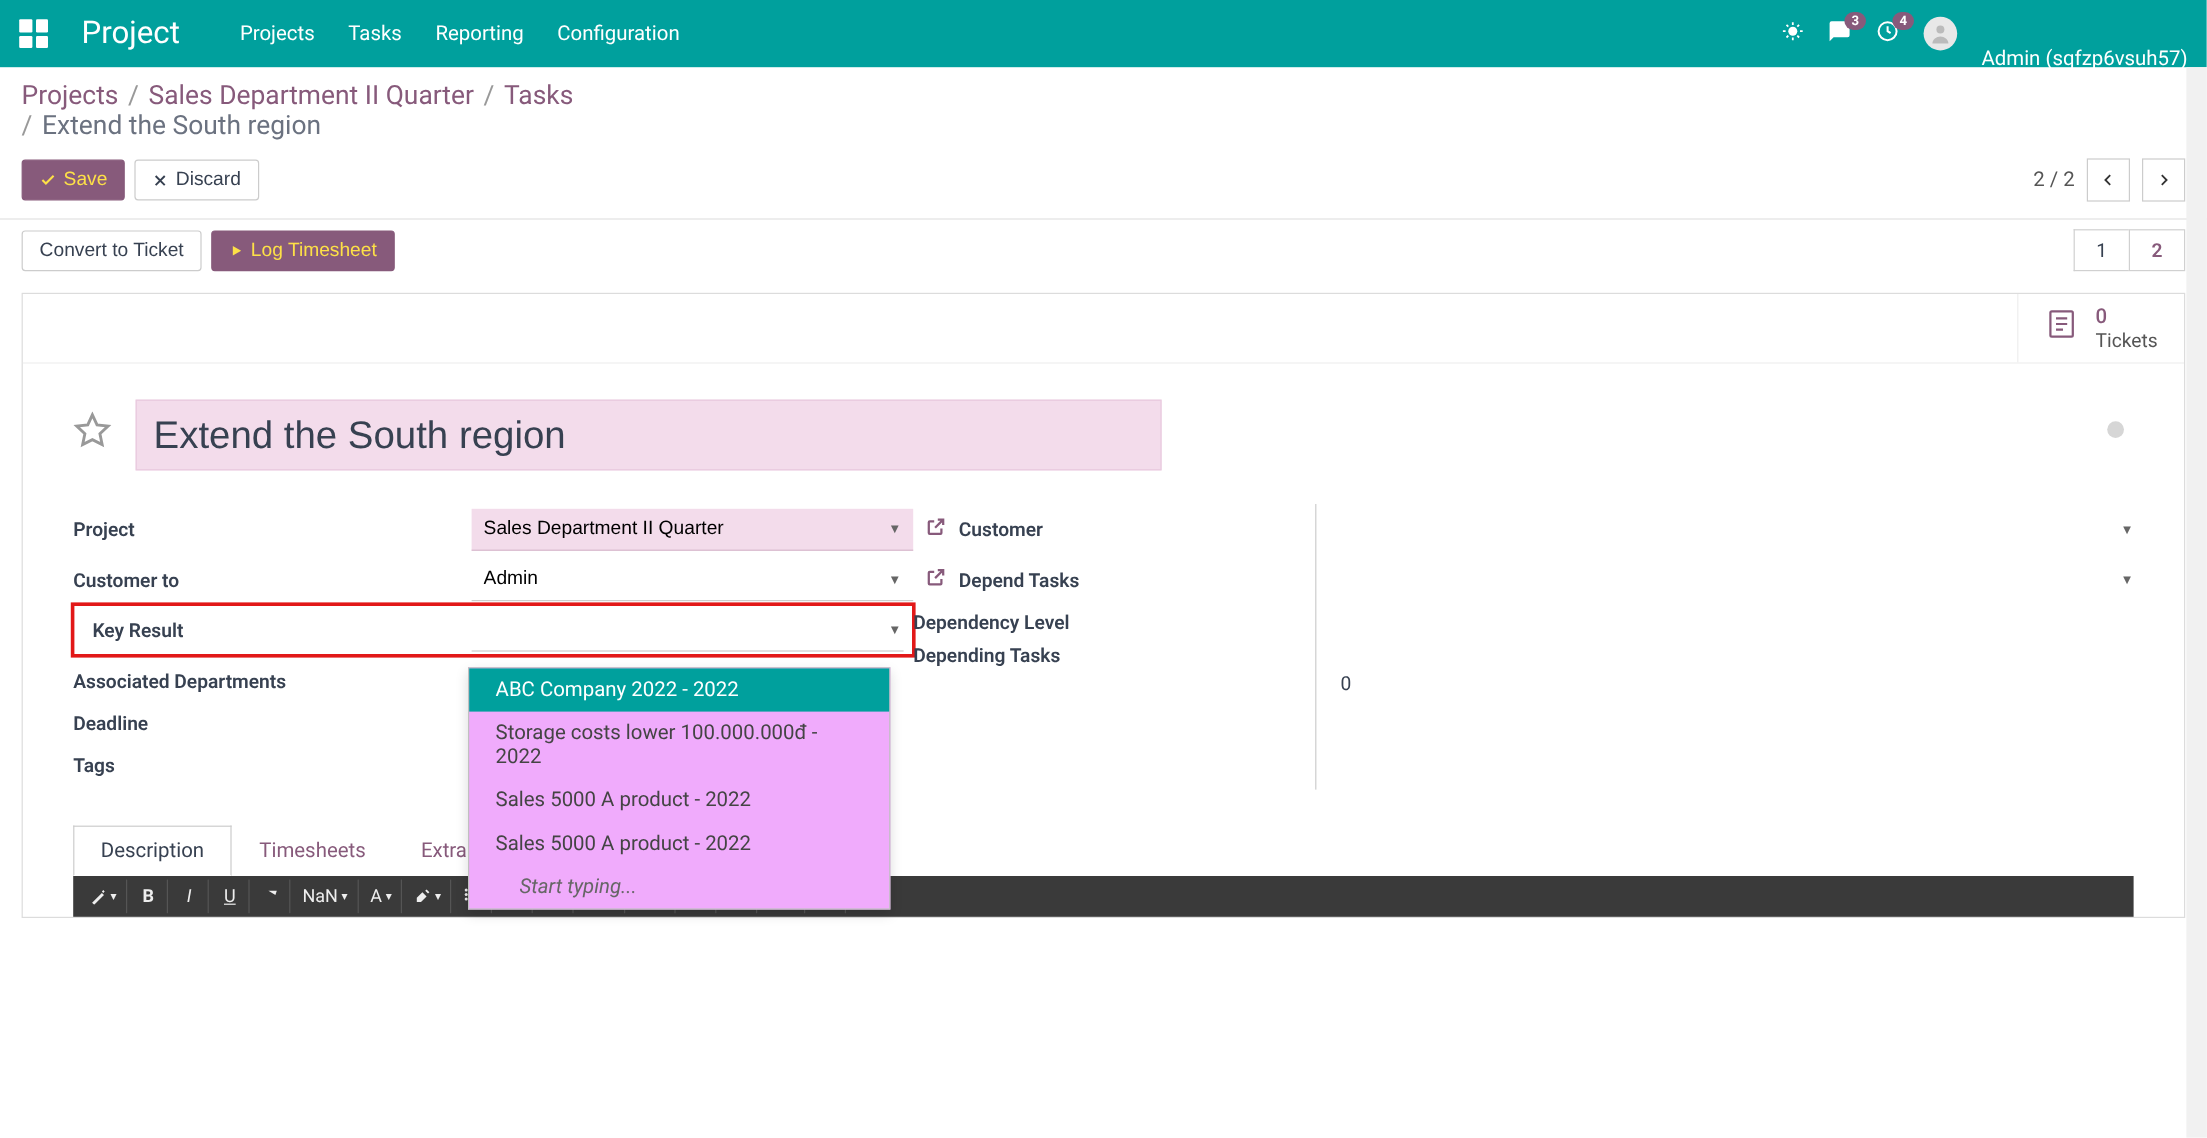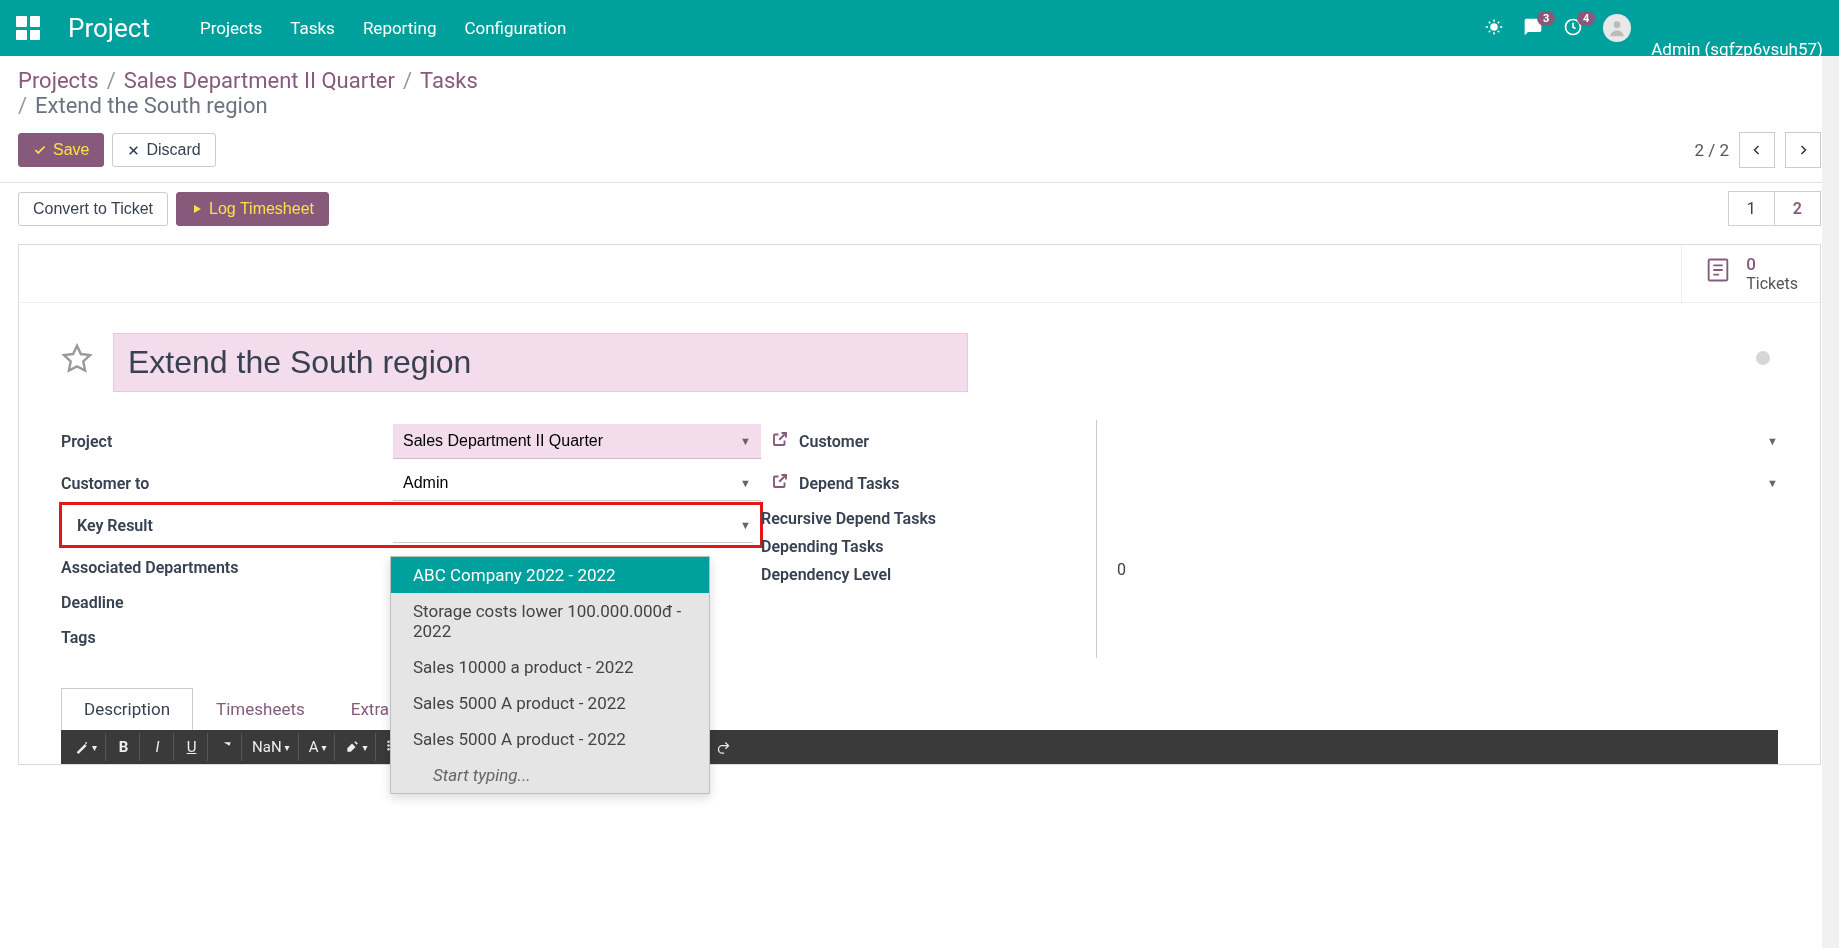--- a/index.html
+++ b/index.html
@@ -58,21 +58,21 @@
   .field-label { width:332px; font-size:16px; font-weight:600; color:#374151; }
   .field-control { flex:1; position:relative; }
   .m2o-input { width:100%; border:none; border-bottom:1px solid transparent; padding:8px 28px 8px 10px; font-size:16px; background:transparent; }
   .m2o-input.highlighted { background:#f3dceb; border-bottom:1px solid #d8b8cc; }
   .caret-down { position:absolute; right:10px; top:50%; transform:translateY(-50%); color:#666; font-size:11px; pointer-events:none; }
   .ext-link { margin-left:10px; color:#875a7b; cursor:pointer; font-size:18px; font-weight:bold; }
   .ext-link svg { width:18px; height:18px; }
   
   .key-result-row { outline:3px solid #e21818; outline-offset:-1px; padding:0; }
   
-  .dropdown-menu { position:absolute; left:390px; top:556px; width:320px; background:#e5e5e5; border:1px solid #c0c0c0; box-shadow:0 4px 10px rgba(0,0,0,.15); z-index:100; }
+  .dropdown-menu { position:absolute; left:390px; top:556px; width:352px; background:#f0abfc; border:1px solid #c0c0c0; box-shadow:0 4px 10px rgba(0,0,0,.15); z-index:100; }
   .dropdown-item { padding:8px 22px; font-size:17px; color:#444; cursor:pointer; }
   .dropdown-item.active { background:#00a09d; color:#fff; }
   .dropdown-item.hint { font-style:italic; color:#666; padding-left:42px; }
   
   .static-val { font-size:16px; padding-left:4px; }
   
   .tabs-row { display:flex; gap:0; margin-top:30px; padding-left:0; }
   .tab { padding:10px 22px; font-size:17px; cursor:pointer; color:#875a7b; border:1px solid transparent;text-align:center; }
   .tab.active { border:1px solid #ccc; border-bottom-color:#fff; color:#374151; background:#fff; }
   
@@ -266,23 +266,22 @@
         </div>
         <div class="field-row">
           <span class="ext-link">
             <svg viewBox="0 0 24 24" fill="none" stroke="#875a7b" stroke-width="2.5">
                 <path d="M14 4h6v6M20 4l-9 9"></path>
                 <path d="M18 14v5a1 1 0 0 1-1 1H5a1 1 0 0 1-1-1V7a1 1 0 0 1 1-1h5"></path>
               </svg>
           </span>
           <div class="plain-label" style="margin-left:10px;">Depend Tasks</div>
         </div>
-        <div class="plain-label">Recursive Depend Tasks</div>
+        <div class="plain-label">Dependency Level</div>
         <div class="plain-label">Depending Tasks</div>
-        <div class="plain-label">Dependency Level</div>
       </div>
 
       <div class="form-col right">
         <div class="right-field">
           <span class="caret-down">▼</span>
         </div>
         <div class="right-field">
           <span class="caret-down">▼</span>
         </div>
         <div style="height:28px;"></div>
@@ -383,19 +382,18 @@
       <svg width="15" height="15" viewBox="0 0 24 24" fill="none" stroke="currentColor" stroke-width="2">
           <path d="M15 14l5-5-5-5M20 9H10a6 6 0 0 0 0 12h3"></path>
         </svg>
     </div>
   </div>
 </div>
 
 <div class="dropdown-menu">
   <div class="dropdown-item active">ABC Company 2022 - 2022</div>
   <div class="dropdown-item">Storage costs lower 100.000.000đ - 2022</div>
-  <div class="dropdown-item">Sales 10000 a product - 2022</div>
   <div class="dropdown-item">Sales 5000 A product - 2022</div>
   <div class="dropdown-item">Sales 5000 A product - 2022</div>
   <div class="dropdown-item hint">Start typing...</div>
 </div>
 
 <div class="scrollbar-track"></div>
 
 </body></html>

